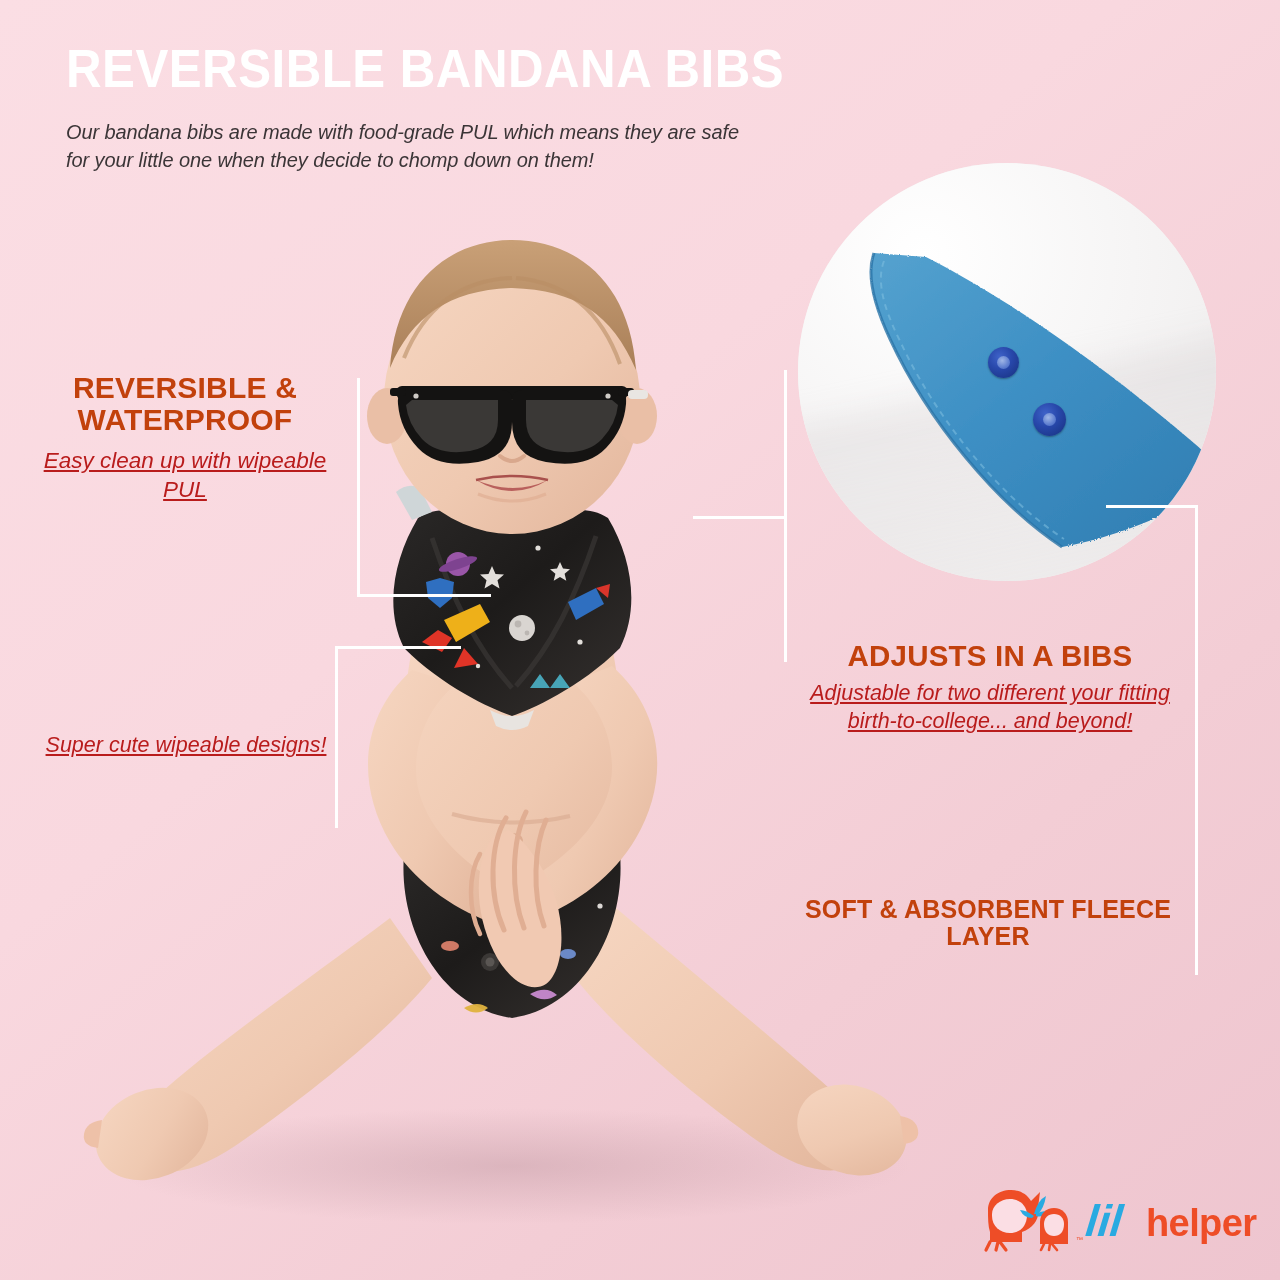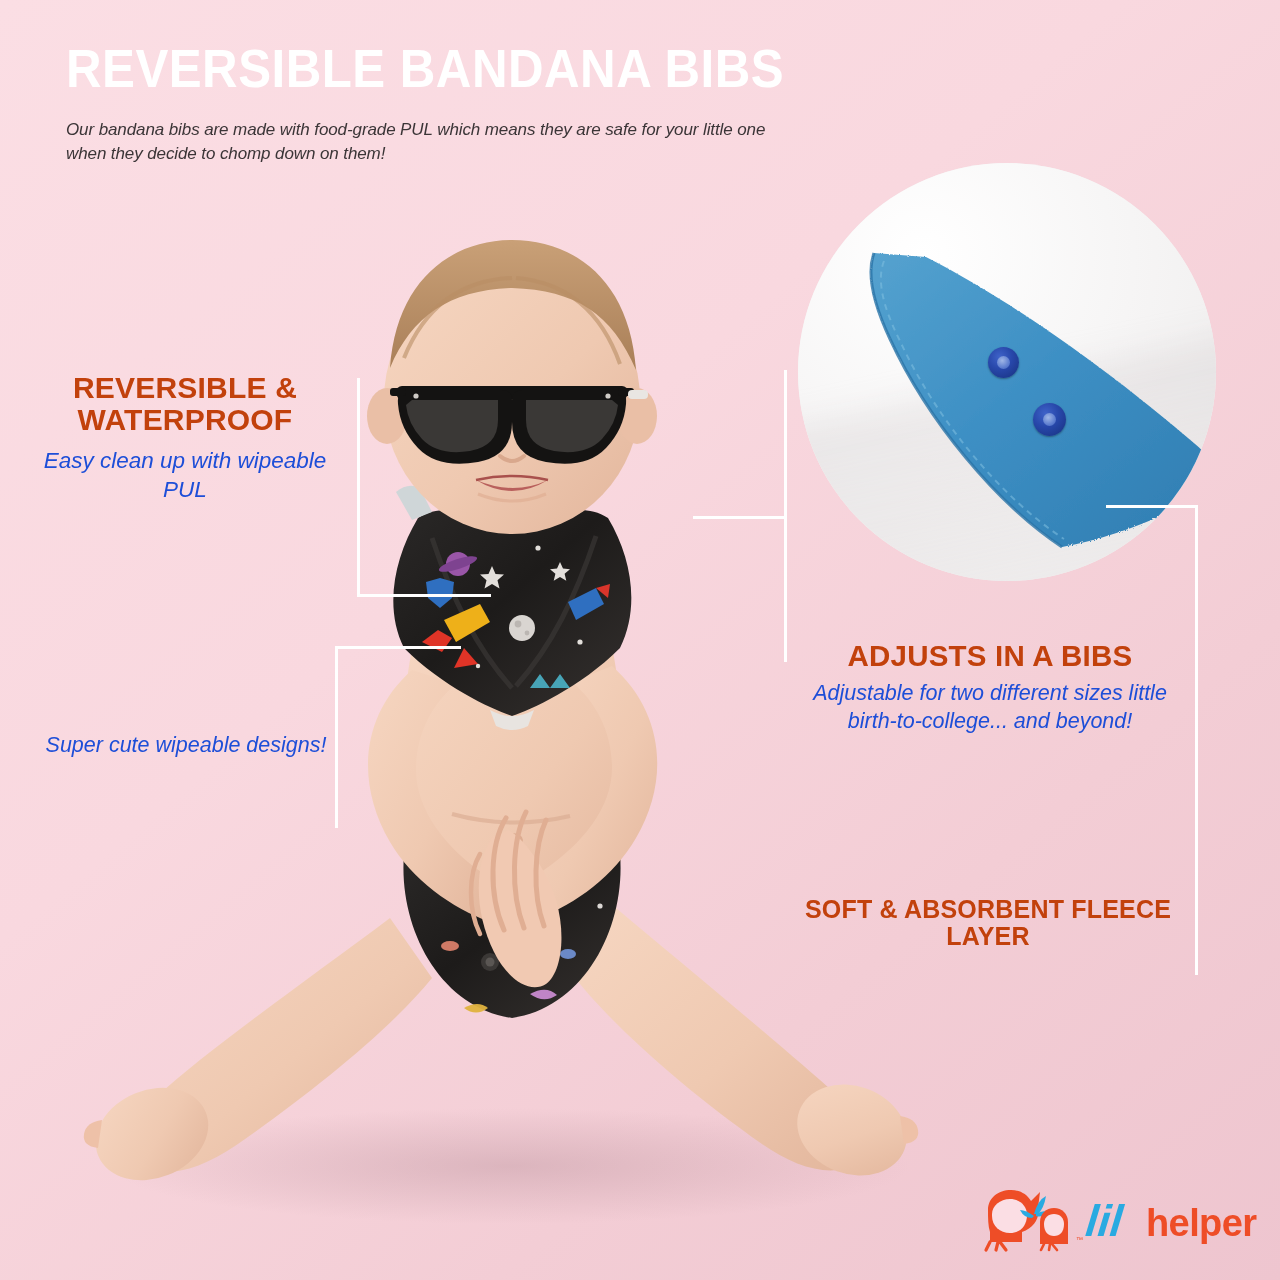--- a/index.html
+++ b/index.html
@@ -16,31 +16,31 @@
   .title {
     position:absolute; left:66px; top:42px;
     font-size:53px; font-weight:bold; color:#ffffff;
     letter-spacing:0.5px; line-height:1.0;
     font-stretch:condensed;
     transform:scaleX(0.93); transform-origin:left center;
     white-space:nowrap;
   }
   .subtitle {
     position:absolute; left:66px; top:118px; width:700px;
-    font-size:17px; font-style:italic; color:#3b3537;
+    font-size:20px; font-style:italic; color:#3b3537;
     line-height:1.42; letter-spacing:-0.1px;
   }
 
   
   .co-head {
     color:#c2410c; font-weight:bold; line-height:1.08;
     letter-spacing:0.2px;
   }
   .co-body {
-    color:#1d4ed8; font-style:italic; line-height:1.3;
+    color:#b91c1c; font-style:italic; line-height:1.3;text-decoration:underline;
   }
 
   #co-reversible { position:absolute; left:20px; top:372px; width:330px; text-align:center; }
   #co-reversible .co-head { font-size:30px; }
   #co-reversible .co-body { font-size:22.5px; margin-top:9px; }
 
   #co-funprints { position:absolute; left:40px; top:726px; width:292px; text-align:center; }
   #co-funprints .co-head { font-size:29px; }
   #co-funprints .co-body { font-size:21.5px; margin-top:6px; }
 
@@ -312,21 +312,21 @@
     <div class="co-head">REVERSIBLE &amp; WATERPROOF</div>
     <div class="co-body">Easy clean up with wipeable PUL</div>
   </div>
 
   <div id="co-funprints">
     <div class="co-body">Super cute wipeable designs!</div>
   </div>
 
   <div id="co-snap">
     <div class="co-head">ADJUSTS IN A BIBS</div>
-    <div class="co-body">Adjustable for two different sizes little birth-to-college... and beyond!</div>
+    <div class="co-body">Adjustable for two different your fitting birth-to-college... and beyond!</div>
   </div>
 
   <div id="co-fleece">
     <div class="co-head">SOFT &amp; ABSORBENT FLEECE LAYER</div>
   </div>
 
   <div id="logo">
     <svg width="112" height="72" viewBox="0 0 112 72">
 
       <path d="M10 24 C10 12 20 4 33 4 C42 4 49 8 53 15 L62 6 L60 22

